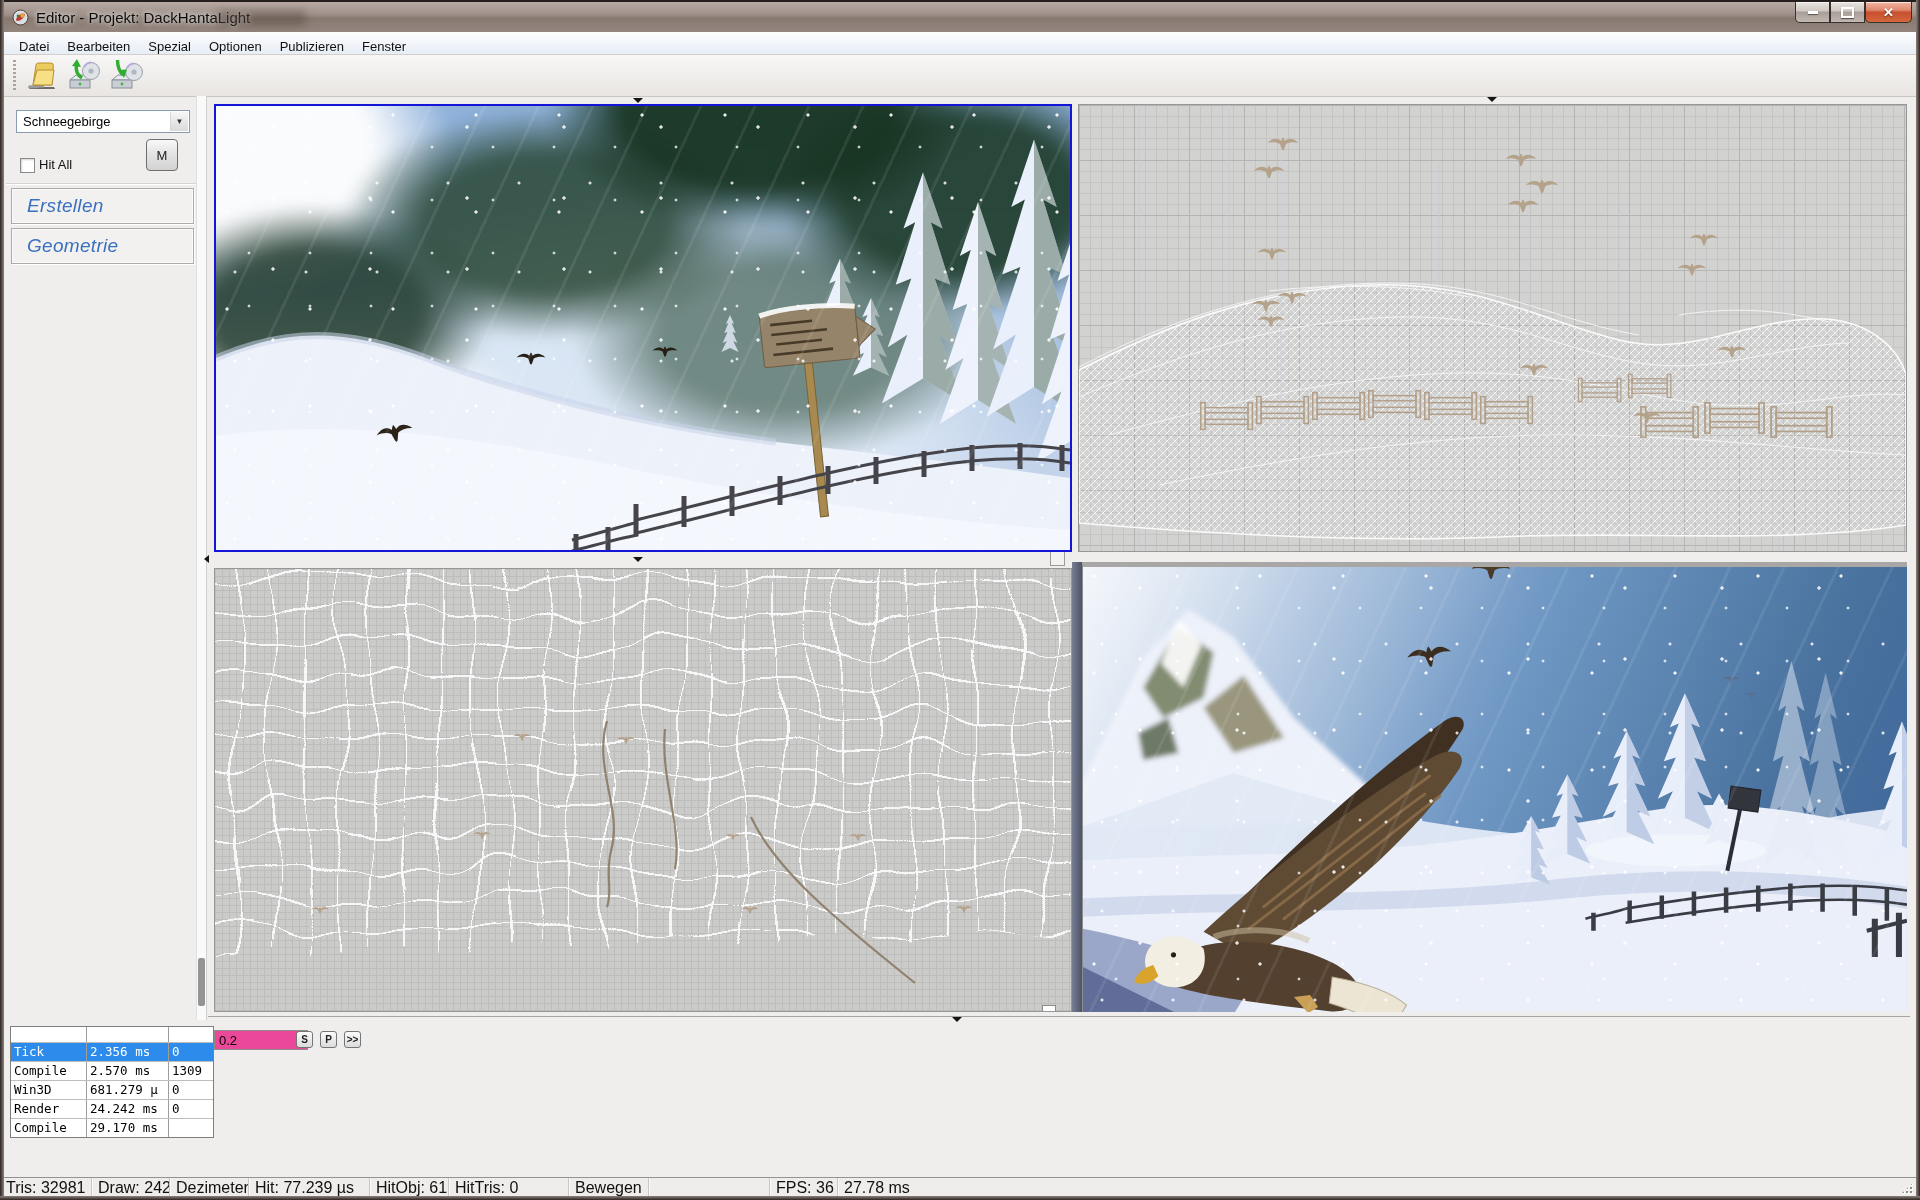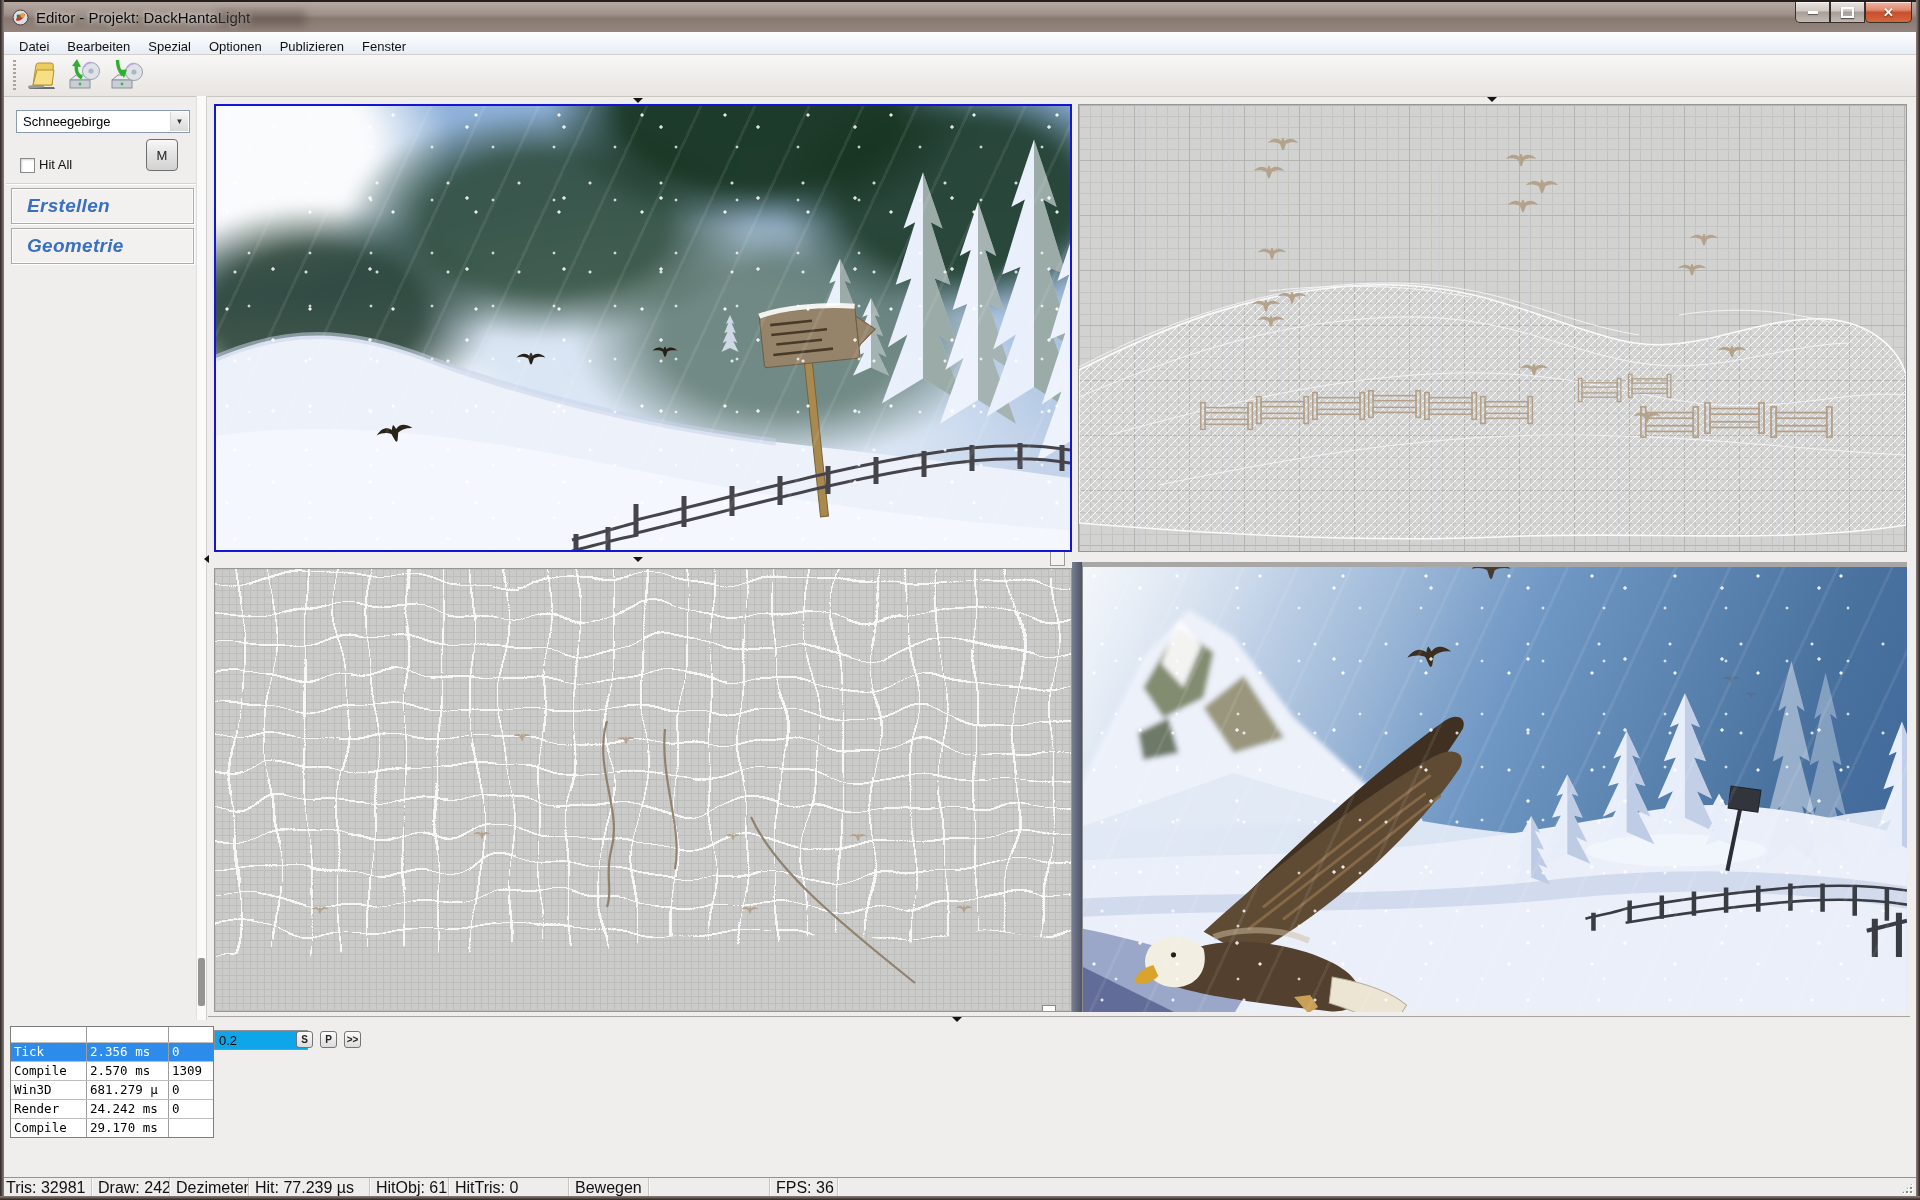--- a/index.html
+++ b/index.html
@@ -52,21 +52,21 @@
     background:linear-gradient(#f6f6f6,#dadada);border-left:1px solid #d6d6d6}
   #m-btn{left:146px;top:139px;width:30px;height:30px;border:1px solid #6e6e6e;border-radius:4px;
     background:linear-gradient(#f8f8f8,#e2e2e2 50%,#d2d2d2);font-size:13px;color:#222;
     display:flex;align-items:center;justify-content:center;cursor:pointer}
   #hitall-box{left:20px;top:158px;width:13px;height:13px;background:#fff;border:1px solid #8a8a8a;
     box-shadow:inset 1px 1px 2px rgba(0,0,0,.18);cursor:pointer}
   #hitall-label{left:39px;top:157px;font-size:13px;color:#111}
   #side-div{left:6px;top:183px;width:190px;height:1px;background:#d7d5d3;border-bottom:1px solid #fff}
   .section-btn{left:11px;width:183px;height:36px;border:1px solid #ababab;background:#f2f1ef;
     box-shadow:inset 0 0 0 1px #fbfbfb,1px 1px 0 #fff;display:flex;align-items:center;
-    padding-left:15px;box-sizing:border-box;font-style:italic;font-weight:bold;font-size:19px;
+    padding-left:15px;box-sizing:border-box;font-style:italic;font-weight:normal;font-size:19px;
     color:#3a70c0;letter-spacing:.3px;cursor:pointer}
   #sec-1{top:188px}#sec-2{top:228px}
   #side-scroll{left:196px;top:96px;width:11px;height:924px;background:#fafafa;
     border-left:1px solid #e2e0de;border-right:1px solid #d2d0ce;box-sizing:border-box}
   #side-thumb{left:1px;top:862px;width:7px;height:48px;background:#949494;border-radius:2px}
 
   
   .marker-down{width:0;height:0;border-left:5px solid transparent;border-right:5px solid transparent;
     border-top:5px solid #141414}
   .marker-left{width:0;height:0;border-top:4px solid transparent;border-bottom:4px solid transparent;
@@ -128,21 +128,21 @@
 
   
   #ptable{left:10px;top:1026px;width:202px;background:#fff;border:1px solid #7e7e7e;
     font-family:"DejaVu Sans Mono",monospace;font-size:12.5px;color:#000}
   .prow{display:flex;height:18px;line-height:17px;border-bottom:1px solid #bdbdbd}
   .prow.hdr{height:15px;background:#fff}
   .prow:last-child{border-bottom:none}
   .pc{box-sizing:border-box;padding:0 3px;border-right:1px solid #9d9d9d;overflow:hidden;white-space:nowrap}
   .pc.n{width:76px}.pc.v{width:82px}.pc.c{width:44px;border-right:none}
   .prow.sel{background:#2d8ceb;color:#fff}
-  #step-input{left:214px;top:1030px;width:94px;height:20px;border:1px solid #8f8f8f;background:#0ea5e9;
+  #step-input{left:214px;top:1030px;width:94px;height:20px;border:1px solid #8f8f8f;background:#ec4899;
     font-size:13px;line-height:18px;padding:0 4px;box-sizing:border-box}
   .mini-btn{top:1031px;width:17px;height:17px;border:1px solid #757575;border-radius:3px;
     background:linear-gradient(#fbfbfb,#dcdcdc);font-size:10px;font-weight:bold;color:#222;
     display:flex;align-items:center;justify-content:center;cursor:pointer;box-sizing:border-box}
   #btn-s{left:296px}#btn-p{left:320px}#btn-ff{left:344px}
 
   
   #statusbar{left:0;right:0;top:1177px;height:19px;border-top:1px solid #96938f;
     background:#efedeb;display:flex;align-items:center;font-size:16px;color:#111}
   .st-seg{height:100%;display:flex;align-items:center;padding-left:6px;box-sizing:border-box;
@@ -521,18 +521,19 @@
 <div class="abs" id="statusbar">
   <div class="st-seg">Tris: 32981</div>
   <div class="st-seg">Draw: 2426</div>
   <div class="st-seg">Dezimeter</div>
   <div class="st-seg">Hit: 77.239 µs</div>
   <div class="st-seg">HitObj: 61</div>
   <div class="st-seg">HitTris: 0</div>
   <div class="st-seg">Bewegen</div>
   <div class="st-seg"></div>
   <div class="st-seg">FPS: 36</div>
+  <div class="st-seg">27.78 ms</div>
 </div>
 <div class="abs" id="grip"></div>
 
 <div class="abs" id="edge-l"></div>
 <div class="abs" id="edge-r"></div>
 <div class="abs" id="edge-b"></div>
 
 </body></html>

